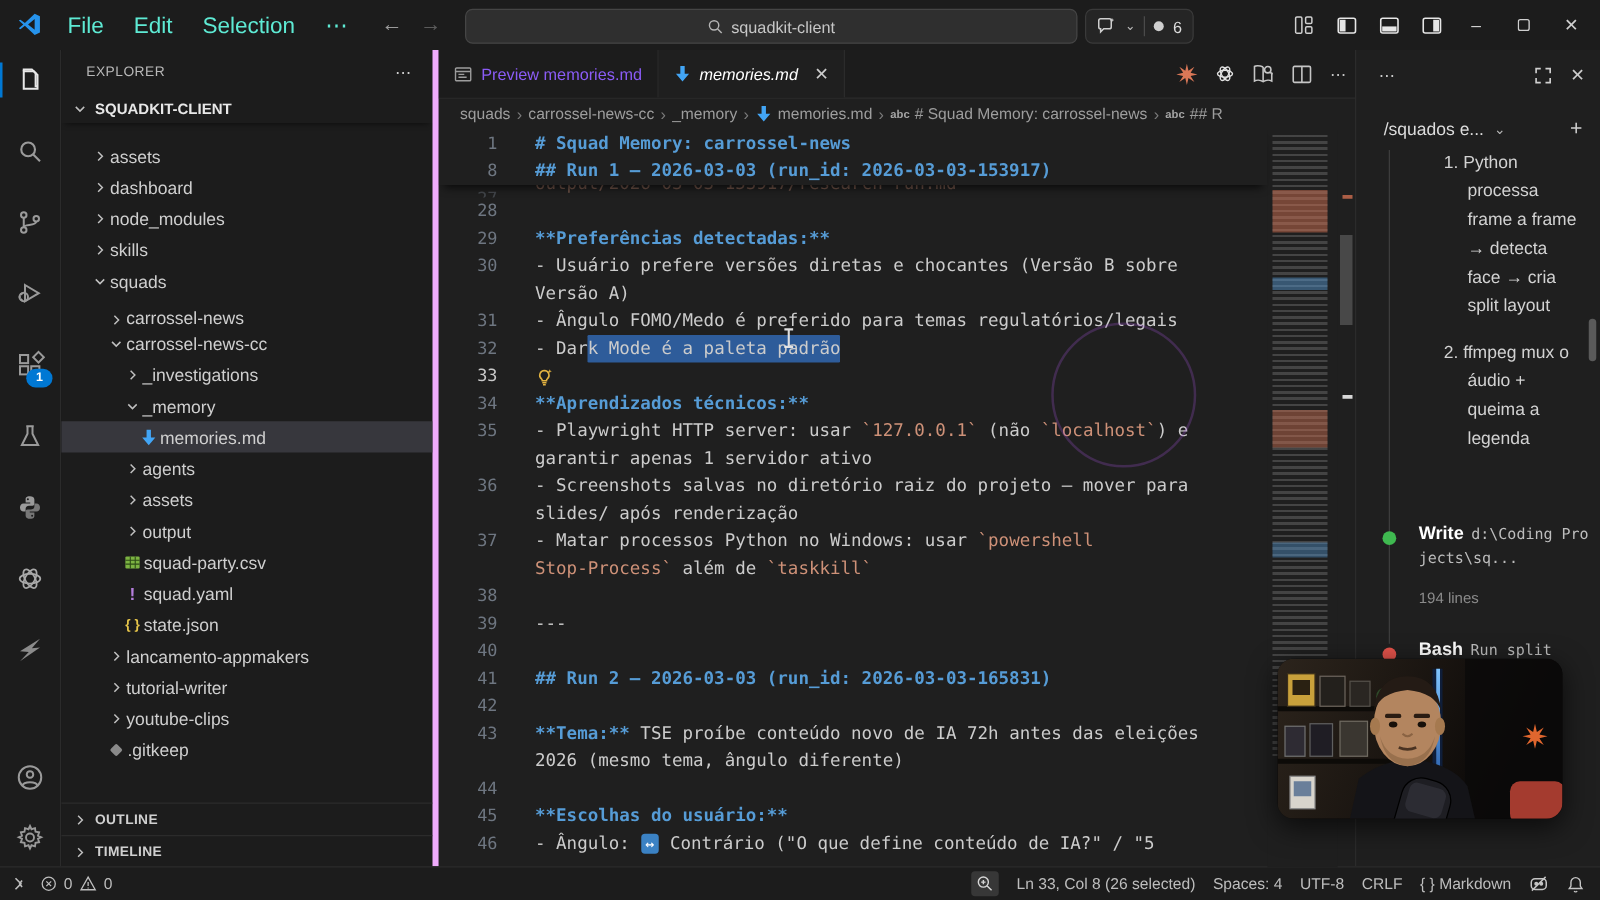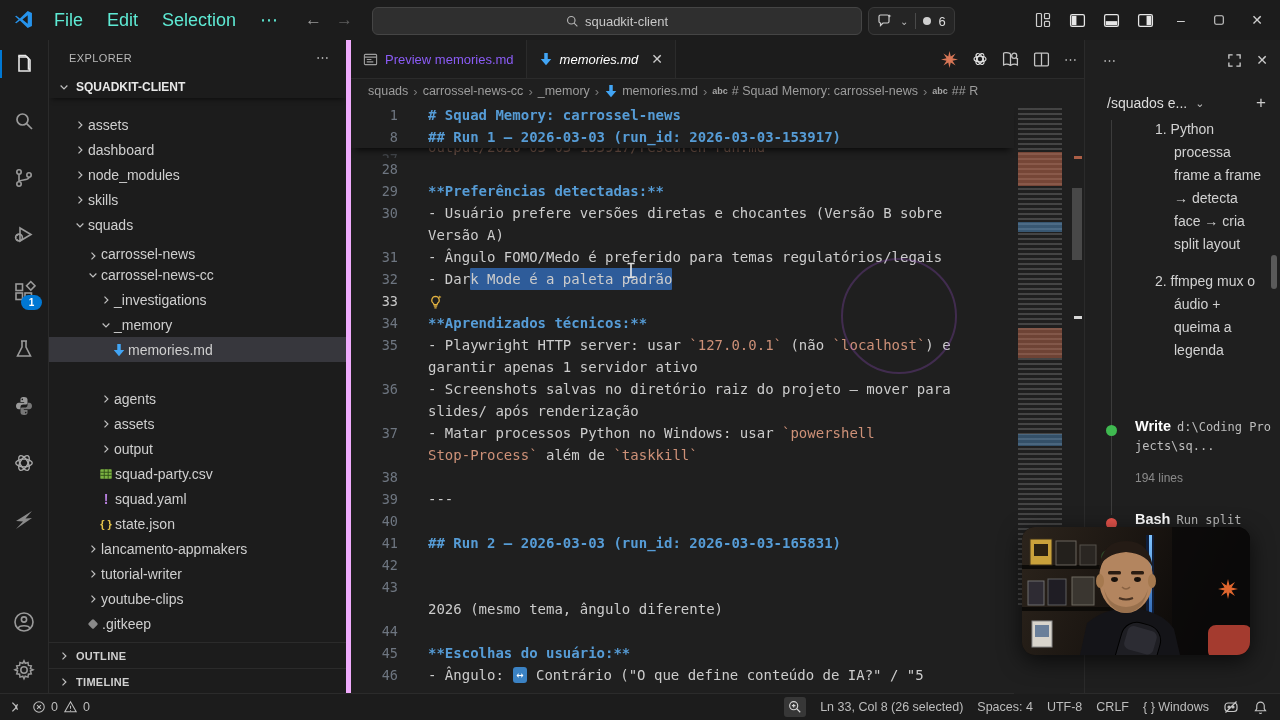--- a/index.html
+++ b/index.html
@@ -372,21 +372,21 @@
           <span class="tlabel">_memory</span>
         </div>
         <div class="tree-row sel" style="padding-left: 61px;">
           <span class="ficon">
             <svg width="14" height="14" viewBox="0 0 16 16">
               <polygon points="6,1 10,1 10,8 14,8 8,15 2,8 6,8" fill="#42a5f5"></polygon>
             </svg>
           </span>
           <span class="tlabel">memories.md</span>
         </div>
-        <div class="tree-row" style="padding-left: 48px; margin-top: 24px;">
+        <div class="tree-row" style="padding-left: 48px;">
           <span class="twist">
             <svg width="12" height="12" viewBox="0 0 16 16" fill="none" stroke="#c0c0c0" stroke-width="1.6">
               <path d="M6 3.5 L10.5 8 L6 12.5"></path>
             </svg>
           </span>
           <span class="tlabel">agents</span>
         </div>
         <div class="tree-row" style="padding-left: 48px;">
           <span class="twist">
             <svg width="12" height="12" viewBox="0 0 16 16" fill="none" stroke="#c0c0c0" stroke-width="1.6">
@@ -640,20 +640,21 @@
           <div class="row">
             <span class="ln">41</span>
             <span class="code"><span class="tk-h">## Run 2 — 2026-03-03 (run_id: 2026-03-03-165831)</span></span>
           </div>
           <div class="row">
             <span class="ln">42</span>
             <span class="code"></span>
           </div>
           <div class="row">
             <span class="ln">43</span>
+            <span class="code"><span class="tk-h">**Tema:** </span><span>TSE proíbe conteúdo novo de IA 72h antes das eleições</span></span>
           </div>
           <div class="row">
             <span class="ln"></span>
             <span class="code"><span>2026 (mesmo tema, ângulo diferente)</span></span>
           </div>
           <div class="row">
             <span class="ln">44</span>
             <span class="code"></span>
           </div>
           <div class="row">
@@ -808,21 +809,21 @@
       <svg width="14" height="14" viewBox="0 0 16 16" fill="none" stroke="#d6d6d6" stroke-width="1.3">
           <circle cx="6.5" cy="6.5" r="4.6"></circle>
           <path d="M10 10 L14 14 M4.5 6.5 h4 M6.5 4.5 v4"></path>
         </svg>
     </span>
     <span id="st-labels" style="display:flex;gap:14px;">
         <span class="st-item">Ln 33, Col 8 (26 selected)</span>
         <span class="st-item">Spaces: 4</span>
         <span class="st-item">UTF-8</span>
         <span class="st-item">CRLF</span>
-        <span class="st-item">{ } Windows</span>
+        <span class="st-item">{ } Markdown</span>
       </span>
     <span class="st-item">
       <svg width="16" height="16" viewBox="0 0 16 16" fill="none" stroke="#c5c5c5" stroke-width="1.2">
           <rect x="2" y="4" width="12" height="8.5" rx="3"></rect>
           <circle cx="6" cy="8" r="1" fill="#c5c5c5"></circle>
           <circle cx="10" cy="8" r="1" fill="#c5c5c5"></circle>
           <path d="M2.5 13.5 L13.5 2.5"></path>
         </svg>
     </span>
     <span class="st-item">

